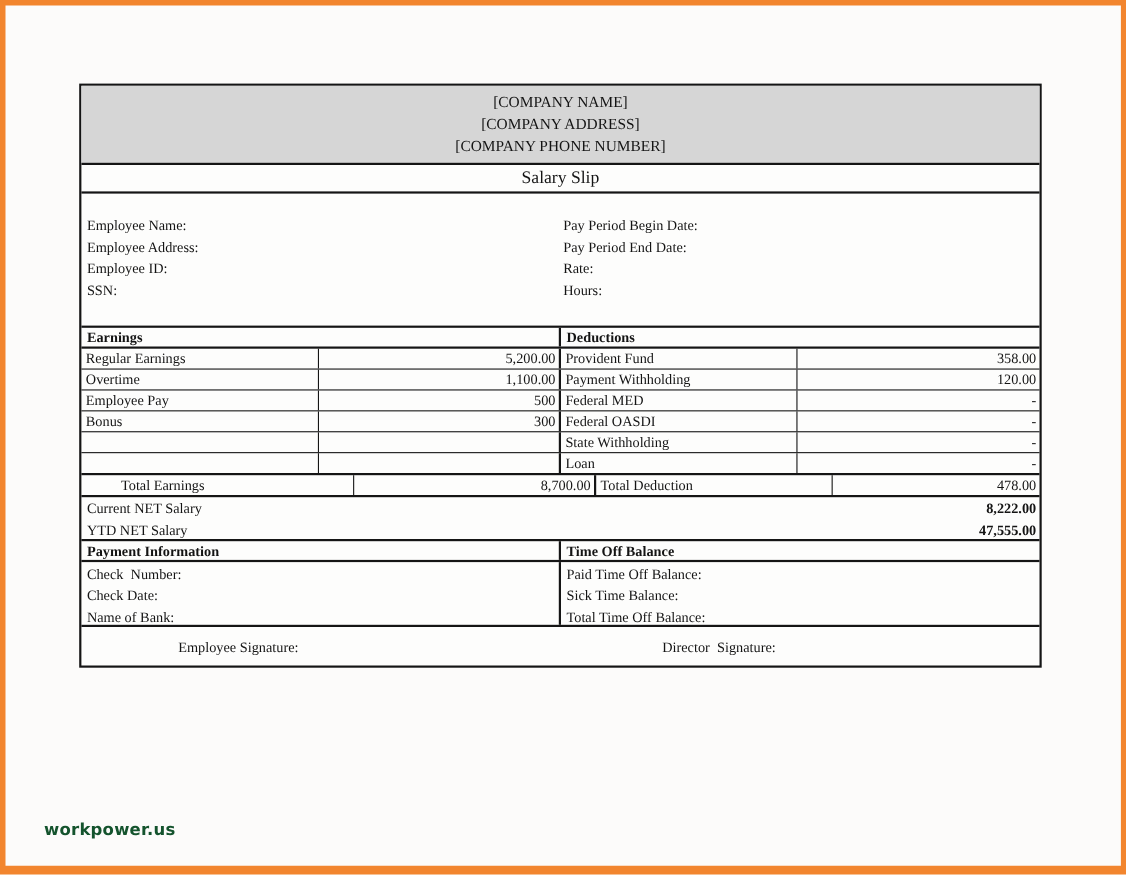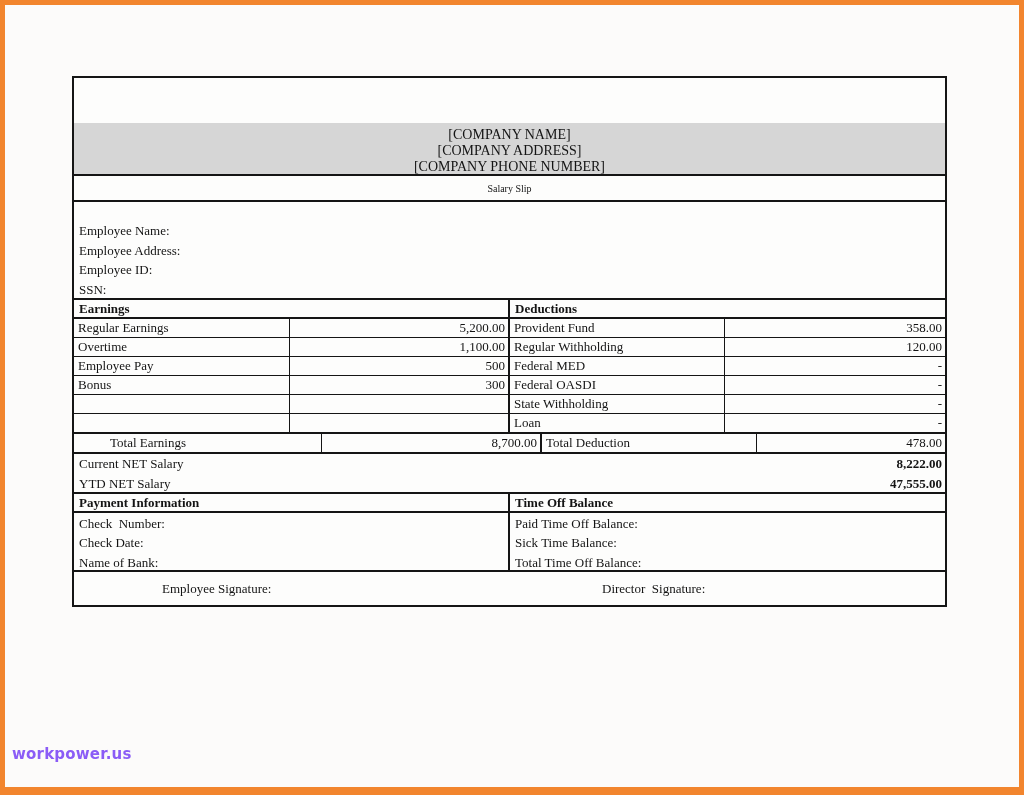--- a/index.html
+++ b/index.html
@@ -23,37 +23,36 @@
     position:absolute; left:72px; top:76px;
     width:875px; height:531px;
     border:2px solid #151515;
     background:#fdfdfc;
     display:flex; flex-direction:column;
     font-size:13px;
   }
   .sec { flex:none; }
   
   .company {
-    height:53px; background:#d6d6d6;
+    height:72px; background:#d6d6d6;
     border-bottom:2px solid #151515;
     display:flex; flex-direction:column;
     align-items:center; justify-content:space-evenly;
     padding:4px 0 2px 0;
     font-size:14px;
-    margin-top:45px;
   }
   
   .title-row {
     height:26px; border-bottom:2px solid #151515;
     display:flex; align-items:center; justify-content:center;
-    font-size:10px;
+    font-size:16px;
   }
   
   .emp-info {
-    height:98px; border-bottom:2px solid #151515;
+    height:122px; border-bottom:2px solid #151515;
     position:relative; padding-top:19px;
   }
   .emp-col { position:absolute; top:19px; left:5px; }
   .emp-col.right { left:438px; }
   .emp-line { height:19.6px; line-height:19.6px; white-space:pre-wrap; }
   
   .ed-head {
     height:19px; border-bottom:2px solid #151515;
     display:flex; font-weight:bold;justify-content:flex-end;
   }
@@ -80,24 +79,24 @@
   .pay-col-l { width:434px; padding:1px 0 0 5px; }
   .pay-col-r { flex:1; border-left:2px solid #151515; padding:1px 0 0 5px; }
   .pay-line { height:19.4px; line-height:19.4px; white-space:pre-wrap; }
   
   .sig { flex:1; position:relative; }
   .sig-label { position:absolute; bottom:8px; white-space:pre-wrap; }
   .sig-emp { left:88px; }
   .sig-dir { left:528px; }
   
   .brand {
-    position:absolute; left:12px; top:745px;
+    position:absolute; left:40px; top:745px;
     font-family:"DejaVu Sans", sans-serif;
     font-weight:bold; font-size:15px;
-    color:#8b5cf6; letter-spacing:0.2px;
+    color:#14532d; letter-spacing:0.2px;
   }
 </style>
 </head>
 <body>
 
 <div class="orange-frame"></div>
 
 <div class="doc">
 
   <div class="sec company">
@@ -108,38 +107,44 @@
 
   <div class="sec title-row">Salary Slip</div>
 
   <div class="sec emp-info">
     <div class="emp-col">
       <div class="emp-line">Employee Name:</div>
       <div class="emp-line">Employee Address:</div>
       <div class="emp-line">Employee ID:</div>
       <div class="emp-line">SSN:</div>
     </div>
+    <div class="emp-col right">
+      <div class="emp-line">Pay Period Begin Date:</div>
+      <div class="emp-line">Pay Period End Date:</div>
+      <div class="emp-line">Rate:</div>
+      <div class="emp-line">Hours:</div>
+    </div>
   </div>
 
   <div class="sec ed-head">
     <div class="half-l">Earnings</div>
     <div class="half-r">Deductions</div>
   </div>
 
   <div class="sec ed-rows">
     <div class="ed-row">
       <div class="cell c-lab-l">Regular Earnings</div>
       <div class="cell c-val-l">5,200.00</div>
       <div class="cell c-lab-r">Provident Fund</div>
       <div class="cell c-val-r">358.00</div>
     </div>
     <div class="ed-row">
       <div class="cell c-lab-l">Overtime</div>
       <div class="cell c-val-l">1,100.00</div>
-      <div class="cell c-lab-r">Regular Withholding</div>
+      <div class="cell c-lab-r">Payment Withholding</div>
       <div class="cell c-val-r">120.00</div>
     </div>
     <div class="ed-row">
       <div class="cell c-lab-l">Employee Pay</div>
       <div class="cell c-val-l">500</div>
       <div class="cell c-lab-r">Federal MED</div>
       <div class="cell c-val-r">-</div>
     </div>
     <div class="ed-row">
       <div class="cell c-lab-l">Bonus</div>

